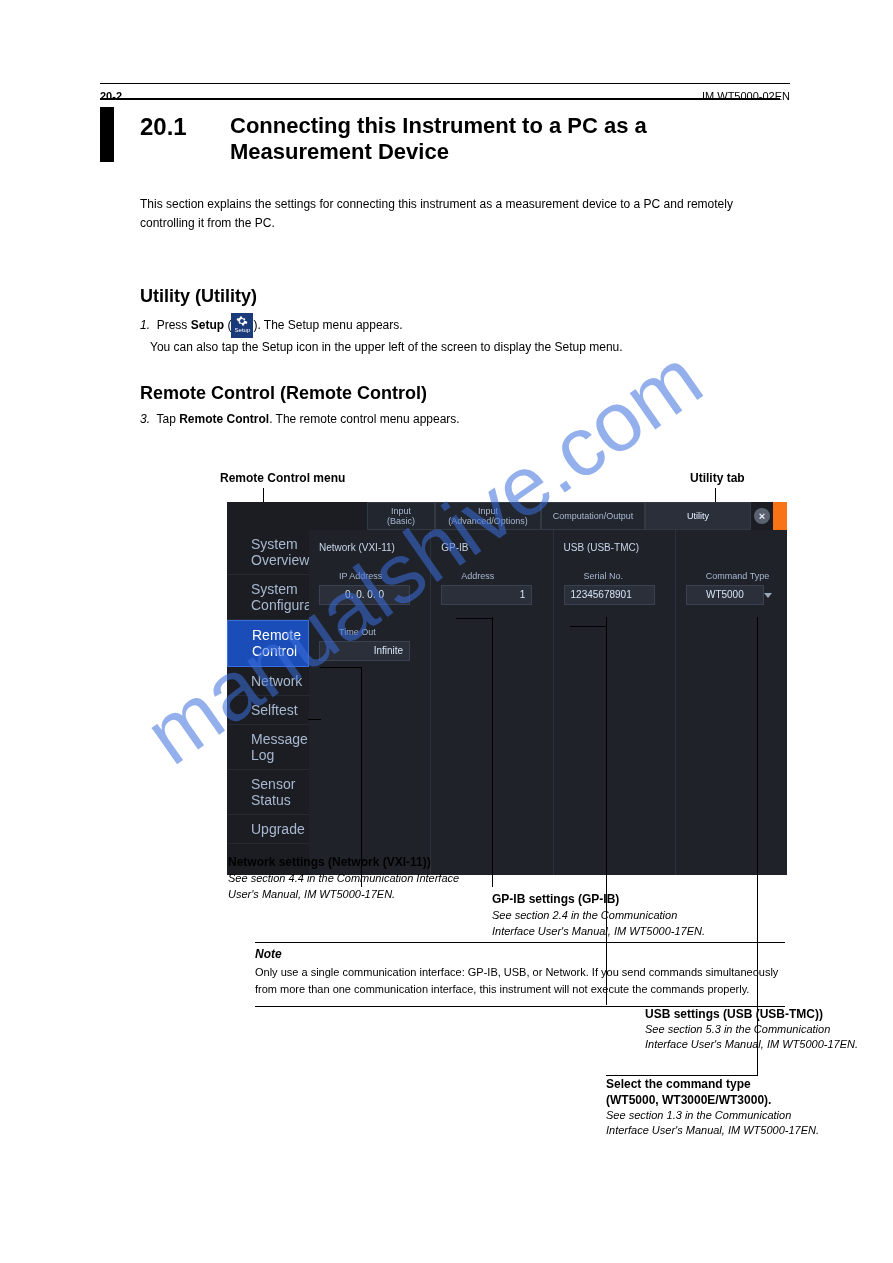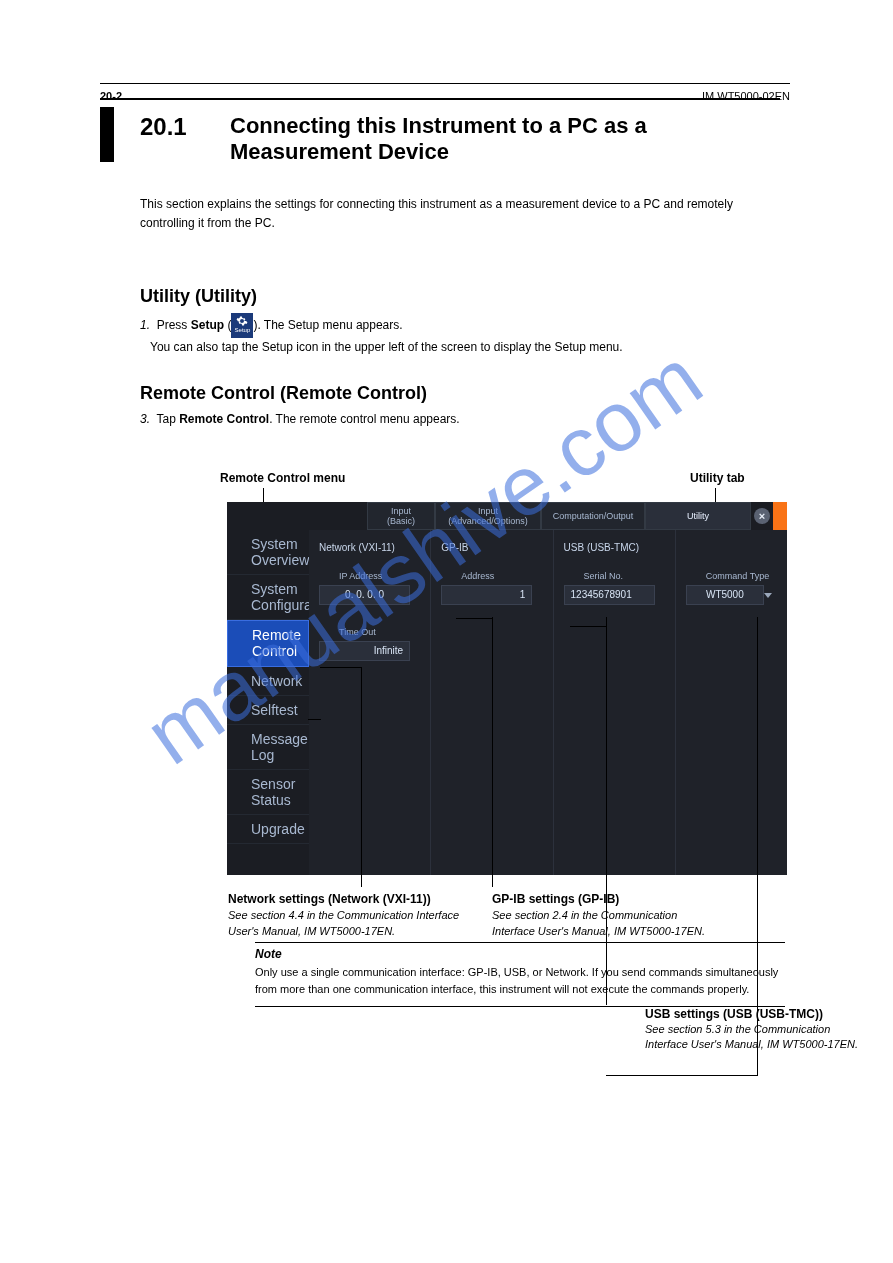--- a/index.html
+++ b/index.html
@@ -348,33 +348,39 @@
 
   <div class="leader" style="left:361px; top:667px; width:1px; height:220px;"></div>
   <div class="leader" style="left:492px; top:617px; width:1px; height:270px;"></div>
   <div class="leader" style="left:606px; top:617px; width:1px; height:270px;"></div>
   <div class="leader" style="left:757px; top:617px; width:1px; height:270px;"></div>
   <div class="leader" style="left:570px; top:626px; width:37px; height:1px;"></div>
   <div class="leader" style="left:456px; top:618px; width:37px; height:1px;"></div>
   <div class="leader" style="left:308px; top:719px; width:13px; height:1px;"></div>
   <div class="leader" style="left:320px; top:667px; width:42px; height:1px;"></div>
 
-  <div class="callout-text" style="left:228px; top:891px; width:280px;">
+  <div class="callout-text" style="left:228px; top:854px; width:280px;">
     <span>Network settings (Network (VXI-11))</span><br>
     <span class="small">See section 4.4 in the Communication Interface</span><br>
     <span class="small">User's Manual, IM WT5000-17EN.</span>
   </div>
   <div class="callout-text" style="left:492px; top:891px; width:260px;">
     <span>GP-IB settings (GP-IB)</span><br>
     <span class="small">See section 2.4 in the Communication</span><br>
     <span class="small">Interface User's Manual, IM WT5000-17EN.</span>
   </div>
   <div class="callout-text" style="left:606px; top:1006px; width:260px; font-size:11px;margin-left:39px;">
     <span class="bold" style="font-size:12px;">USB settings (USB (USB-TMC))</span><br>
     <span class="small">See section 5.3 in the Communication</span><br>
+    <span class="small">Interface User's Manual, IM WT5000-17EN.</span>
+  </div>
+  <div class="callout-text" style="left:606px; top:1076px; width:260px; font-size:11px;">
+    <span class="bold" style="font-size:12px;">Select the command type</span><br>
+    <span class="bold" style="font-size:12px;">(WT5000, WT3000E/WT3000).</span><br>
+    <span class="small">See section 1.3 in the Communication</span><br>
     <span class="small">Interface User's Manual, IM WT5000-17EN.</span>
   </div>
 
   <div class="leader" style="left:606px; top:887px; width:1px; height:118px;"></div>
   <div class="leader" style="left:757px; top:887px; width:1px; height:188px;"></div>
   <div class="leader" style="left:606px; top:1075px; width:152px; height:1px;"></div>
 
   <div class="note-block">
     <hr>
     <div class="note-title">Note</div>

